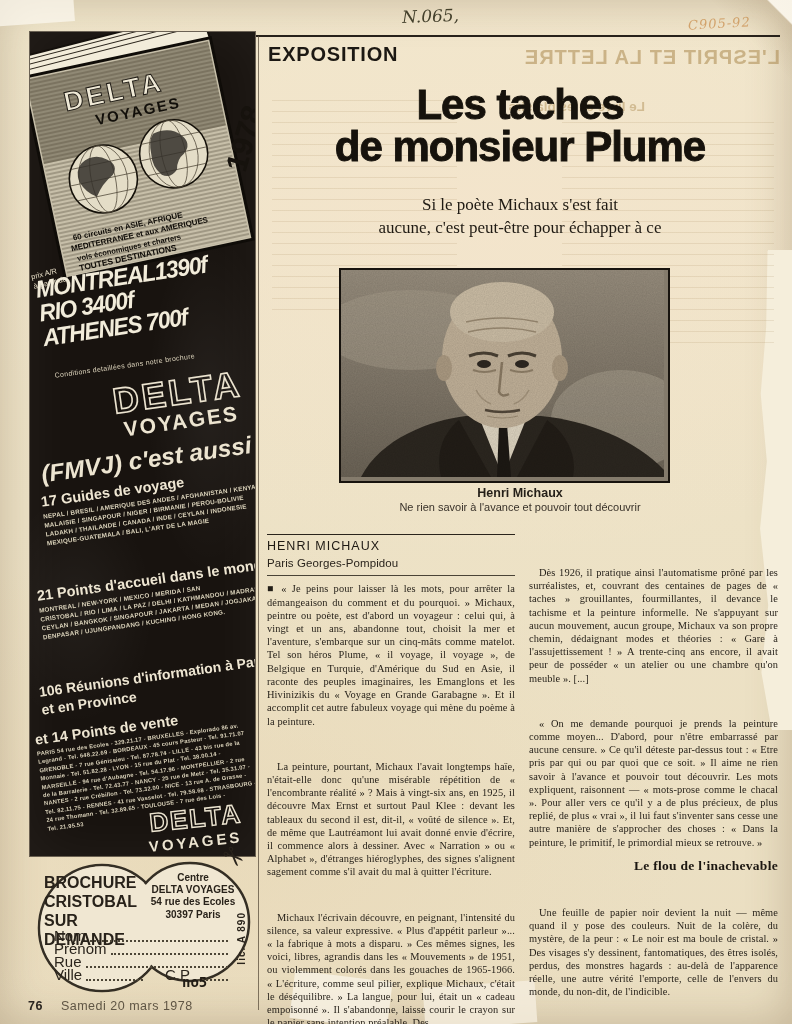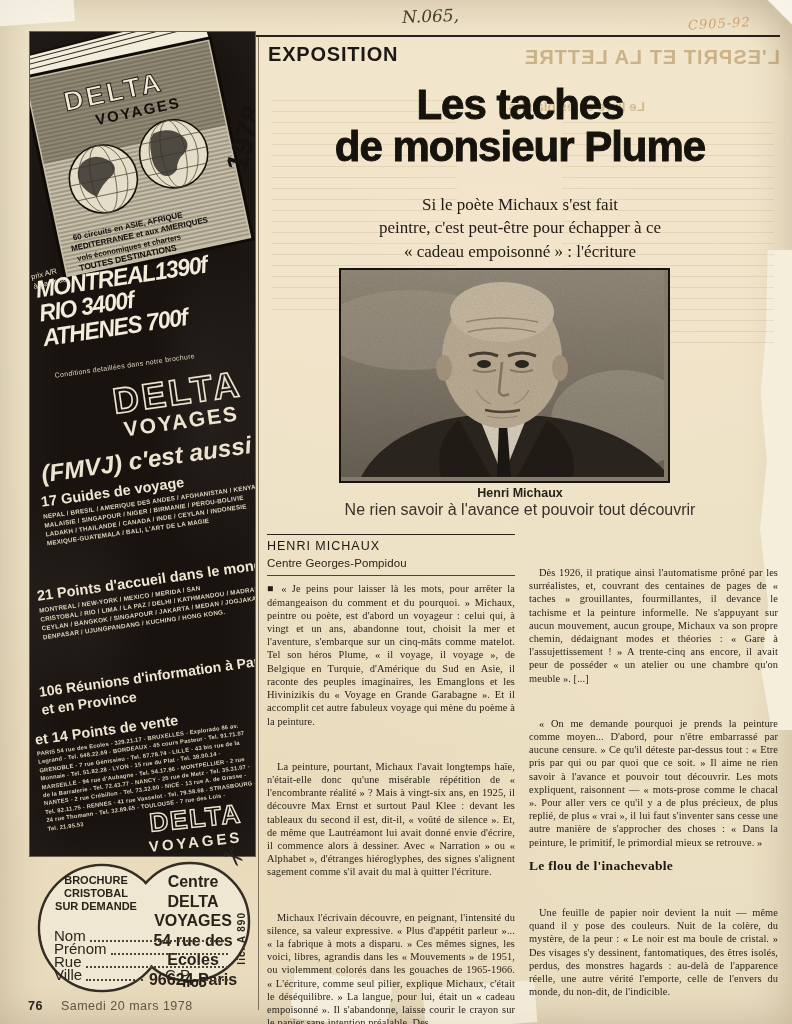--- a/index.html
+++ b/index.html
@@ -34,33 +34,33 @@
   .ghost-head{left:468px;top:46px;width:312px;font-size:20px;font-weight:bold;letter-spacing:1px;color:rgba(164,128,66,.5);text-align:left;}
   .ghost-sub{left:455px;top:99px;width:190px;font-size:13.5px;font-weight:bold;color:rgba(164,128,66,.42);}
   .ghost-lines{background:repeating-linear-gradient(180deg, rgba(148,116,66,.14) 0 1.5px, transparent 1.5px 11px);}
   .title{left:258px;top:84px;width:524px;text-align:center;font-weight:bold;font-size:42px;line-height:1.0;
     letter-spacing:-1px;color:#16120c;-webkit-text-stroke:.9px #16120c;}
   .subtitle{left:258px;top:193px;width:524px;text-align:center;font-family:"Liberation Serif",serif;
     font-size:17px;line-height:1.38;color:#1f1a13;}
   .photo-frame{left:339px;top:268px;width:327px;height:211px;border:2px solid #17130e;background:#847b6c;}
   .caption{left:258px;top:486px;width:524px;text-align:center;}
   .caption .nm{font-size:12.5px;font-weight:bold;color:#241f18;}
-  .caption .tx{font-size:16px;color:#39322a;margin-top:1px;}
+  .caption .tx{font-size:11px;color:#39322a;margin-top:1px;}
 
   .col{top:534px;font-family:"Liberation Serif",serif;font-size:10.4px;line-height:1.27;
     text-align:justify;color:#231e17;letter-spacing:.1px;}
   .col1{left:267px;width:248px;}
   .col2{left:529px;width:249px;}
   .kicker{border-top:1.5px solid #2a241c;border-bottom:1px solid #4a4336;padding:4px 0 5px;margin-bottom:6px;
     font-family:"Liberation Sans",sans-serif;}
   .kicker .k1{font-size:12.5px;letter-spacing:1px;color:#1e1913;}
   .kicker .k2{font-size:11.5px;color:#2a241c;margin-top:1px;}
   .col p{margin:0 0 3px 0;}
   .col p.ind{text-indent:10px;margin-top:32px;}
-  .subhead{font-weight:bold;text-align:left;font-size:13.5px;margin:8px 0 5px;letter-spacing:.3px;color:#1b1610;}
+  .subhead{font-weight:bold;text-align:right;font-size:13.5px;margin:8px 0 5px;letter-spacing:.3px;color:#1b1610;}
 
   
   .ad-panel{left:30px;top:32px;width:225px;height:824px;background:#18130f;overflow:hidden;
     box-shadow:0 0 0 1px rgba(20,14,8,.6), inset 0 0 60px rgba(255,255,255,.05);color:#ece4d0;}
   .ad-panel:before{content:"";position:absolute;inset:0;
     background:radial-gradient(40% 30% at 80% 45%, rgba(255,255,255,.06), transparent 70%),
                radial-gradient(50% 20% at 20% 70%, rgba(255,255,255,.05), transparent 70%);}
   .price-intro{left:2px;top:236px;transform:rotate(-14deg);font-size:7.5px;line-height:1.3;color:#e6ddc6;}
   .prices{left:4px;top:246px;width:224px;transform:rotate(-8.5deg);transform-origin:left top;}
   .price-line{font-weight:bold;font-style:italic;font-size:24px;letter-spacing:-1.2px;line-height:1.02;
@@ -70,22 +70,22 @@
   .tiny{font-size:6.3px;line-height:1.45;letter-spacing:.2px;color:#d9d1b9;white-space:nowrap;font-weight:bold;}
   .guides{left:10px;top:462px;}
   .accueil{left:6px;top:556px;}
   .reunions{left:8px;top:652px;}
   .vente{left:4px;top:700px;}
   .vente .tiny{font-size:5.8px;}
   .adh-txt{font-size:14.5px;white-space:nowrap;margin-bottom:2px;}
 
   
   .coupon{left:30px;top:858px;width:226px;height:146px;}
-  .coupon-offer{left:14px;top:16px;width:104px;text-align:center;font-weight:bold;font-size:11px;line-height:1.18;color:#28221a;}
-  .coupon-addr{left:108px;top:14px;width:110px;text-align:center;font-weight:bold;font-size:16px;line-height:1.22;color:#28221a;}
+  .coupon-offer{left:14px;top:16px;width:104px;text-align:left;font-weight:bold;font-size:16px;line-height:1.18;color:#28221a;}
+  .coupon-addr{left:108px;top:14px;width:110px;text-align:center;font-weight:bold;font-size:10px;line-height:1.22;color:#28221a;}
   .coupon-fields{left:24px;top:74px;width:176px;}
   .frow{display:flex;align-items:flex-end;font-size:15px;font-weight:normal;color:#2a241c;height:12px;margin-bottom:1px;}
   .dots{flex:1;border-bottom:2px dotted #4c4536;margin:0 2px 2px 4px;}
   .cp-label{margin-left:20px;}
   .coupon-note{left:152px;top:116px;font-size:14px;font-weight:bold;font-family:"DejaVu Sans Mono",monospace;color:#211c15;}
   .scissors{left:192px;top:-16px;font-size:26px;color:#2a241c;transform:rotate(45deg);}
   .licence{left:236px;top:912px;writing-mode:vertical-rl;transform:rotate(180deg);font-size:10px;font-weight:bold;
     letter-spacing:1px;color:#2a241c;}
 
   .footer{left:28px;top:999px;font-size:12.5px;color:#5f5544;letter-spacing:.5px;}
@@ -113,22 +113,21 @@
   <div class="abs ghost-lines" style="left:272px;top:100px;width:185px;height:215px;"></div>
   <div class="abs ghost-lines" style="left:562px;top:122px;width:212px;height:230px;"></div>
 
   <div class="abs section-label">EXPOSITION</div>
   <div class="abs title">
     <div>Les taches</div>
     <div>de monsieur Plume</div>
   </div>
   <div class="abs subtitle">
     <div>Si le poète Michaux s'est fait</div>
-    <div>peintre, c'est peut-être pour échapper à ce</div>
-    <div>« cadeau empoisonné » : l'écriture</div>
+    <div>aucune, c'est peut-être pour échapper à ce</div>
   </div>
 
   <div class="abs photo-frame">
     <svg width="323" height="207" viewBox="0 0 323 207">
       <defs>
         <linearGradient id="bg" x1="0" y1="0" x2="0" y2="1">
           <stop offset="0" stop-color="#978d7d"></stop>
             <stop offset=".6" stop-color="#7e7567"></stop>
             <stop offset="1" stop-color="#6b6356"></stop>
         </linearGradient>
@@ -172,21 +171,21 @@
     </svg>
   </div>
   <div class="abs caption">
     <div class="nm">Henri Michaux</div>
     <div class="tx">Ne rien savoir à l'avance et pouvoir tout découvrir</div>
   </div>
 
   <div class="abs col col1">
     <div class="kicker">
       <div class="k1">HENRI MICHAUX</div>
-      <div class="k2">Centre Georges-Pompidou</div>
+      <div class="k2">Paris Georges-Pompidou</div>
     </div>
     <p>■ « Je peins pour laisser là les mots, pour arrêter la démangeaison du comment et du pourquoi. » Michaux, peintre ou poète, est d'abord un voyageur : celui qui, à vingt et un ans, abandonne tout, choisit la mer et l'aventure, s'embarque sur un cinq-mâts comme matelot. Tel son héros Plume, « il voyage, il voyage », de Belgique en Turquie, d'Amérique du Sud en Asie, il raconte des peuples imaginaires, les Emanglons et les Hivinizikis du « Voyage en Grande Garabagne ». Et il accomplit cet autre fabuleux voyage qui mène du poème à la peinture.</p>
     <p class="ind">La peinture, pourtant, Michaux l'avait longtemps haïe, n'était-elle donc qu'une misérable répétition de « l'encombrante réalité » ? Mais à vingt-six ans, en 1925, il découvre Max Ernst et surtout Paul Klee : devant les tableaux du second il est, dit-il, « voûté de silence ». Et, de même que Lautréamont lui avait donné envie d'écrire, il commence alors à dessiner. Avec « Narration » ou « Alphabet », d'étranges hiéroglyphes, des signes s'alignent sagement comme s'il avait du mal à quitter l'écriture.</p>
     <p class="ind">Michaux l'écrivain découvre, en peignant, l'intensité du silence, sa valeur expressive. « Plus d'appétit parleur »... « la fabrique à mots a disparu. » Ces mêmes signes, les voici, libres, agrandis dans les « Mouvements » de 1951, ou violemment colorés dans les gouaches de 1965-1966. « L'écriture, comme seul pilier, explique Michaux, c'était le déséquilibre. » La langue, pour lui, était un « cadeau empoisonné ». Il s'abandonne, laisse courir le crayon sur le papier sans intention préalable. Des</p>
   </div>
   <div class="abs col col2">
     <p class="ind">Dès 1926, il pratique ainsi l'automatisme prôné par les surréalistes, et, couvrant des centaines de pages de « taches » grouillantes, fourmillantes, il devance le tachisme et la peinture informelle. Ne s'appuyant sur aucun mouvement, aucun groupe, Michaux va son propre chemin, dédaignant modes et théories : « Gare à l'assujettissement ! » A trente-cinq ans encore, il avait peur de posséder « un atelier ou une chambre qu'on meuble ». [...]</p>
     <p class="ind">« On me demande pourquoi je prends la peinture comme moyen... D'abord, pour n'être embarrassé par aucune censure. » Ce qu'il déteste par-dessus tout : « Etre pris par qui ou par quoi que ce soit. » Il aime ne rien savoir à l'avance et pouvoir tout découvrir. Les mots expliquent, raisonnent — « mots-prose comme le chacal ». Pour aller vers ce qu'il y a de plus précieux, de plus replié, de plus « vrai », il lui faut s'inventer sans cesse une autre manière de s'approcher des choses : « Dans la peinture, le primitif, le primordial mieux se retrouve. »</p>
     <div class="subhead">Le flou de l'inachevable</div>
     <p class="ind">Une feuille de papier noir devient la nuit — même quand il y pose des couleurs. Nuit de la colère, du mystère, de la peur : « Le noir est ma boule de cristal. » Des visages s'y dessinent, fantomatiques, des êtres isolés, perdus, des monstres hagards : au-delà de l'apparence réelle, une autre vérité l'emporte, celle de l'envers du monde, du non-dit, de l'indicible.</p>
@@ -304,21 +303,21 @@
     <div class="abs scissors">✂</div>
     <div class="abs coupon-offer">
       <div>BROCHURE</div>
       <div>CRISTOBAL</div>
       <div>SUR DEMANDE</div>
     </div>
     <div class="abs coupon-addr">
       <div>Centre</div>
       <div>DELTA VOYAGES</div>
       <div>54 rue des Ecoles</div>
-      <div>96624 Paris</div>
+      <div>30397 Paris</div>
     </div>
     <div class="abs coupon-fields">
       <div class="frow">
           <span>Nom</span>
           <span class="dots"></span>
         </div>
       <div class="frow">
           <span>Prénom</span>
           <span class="dots"></span>
         </div>

